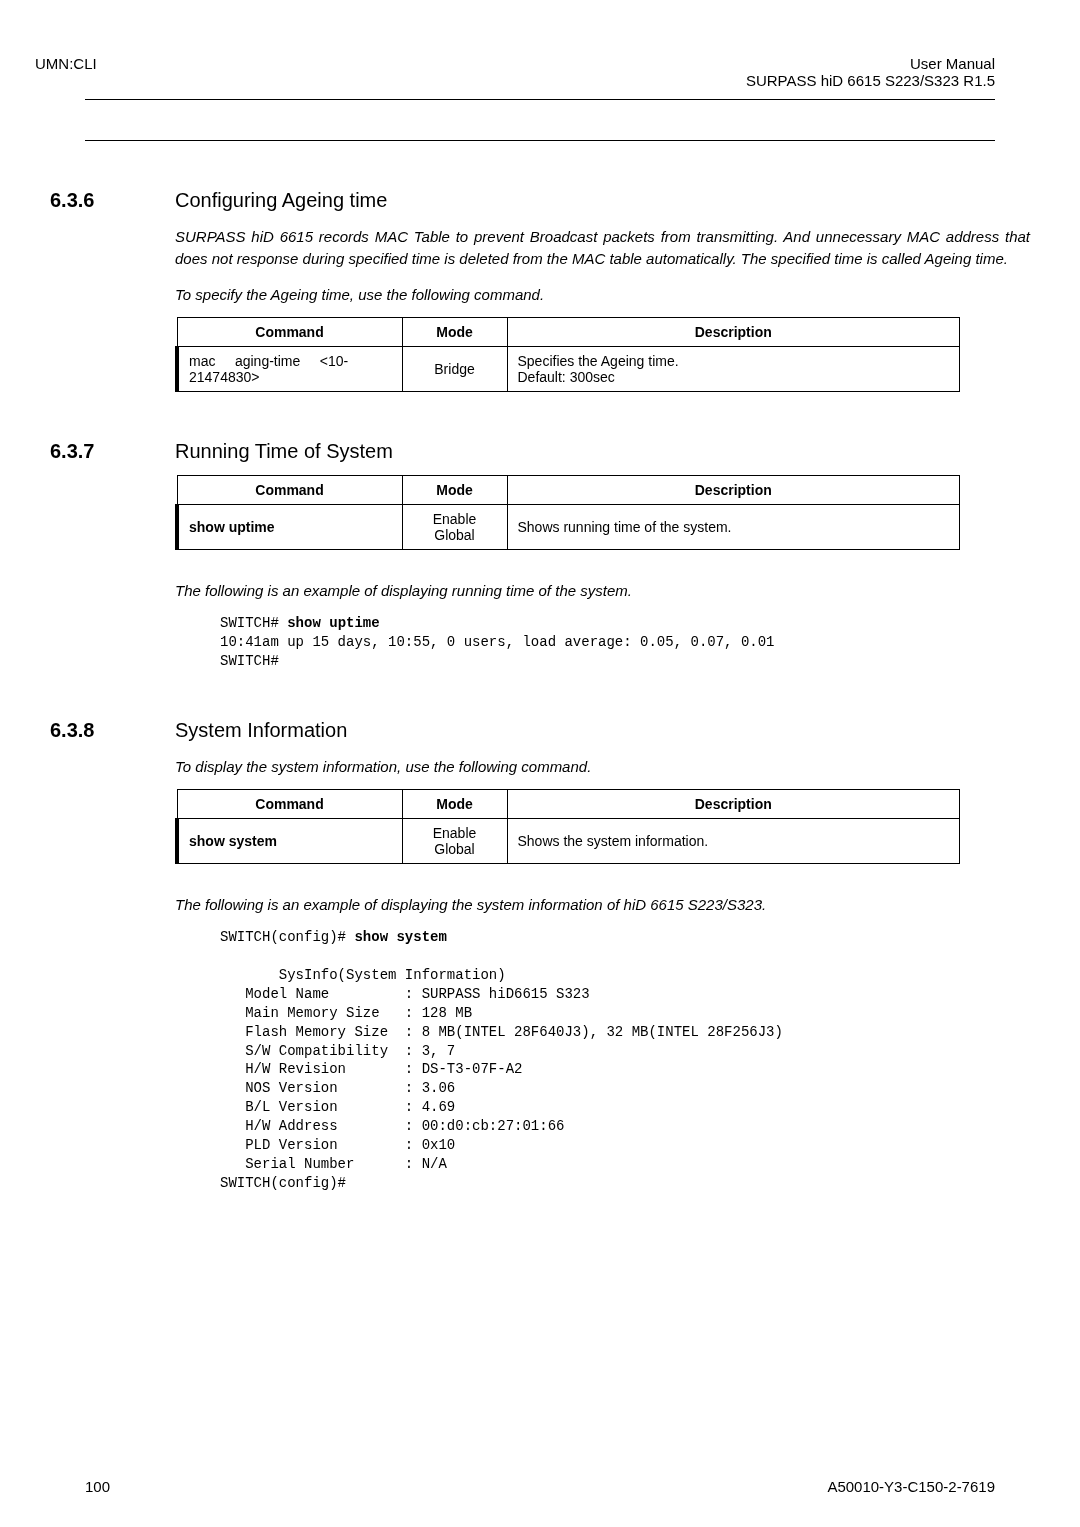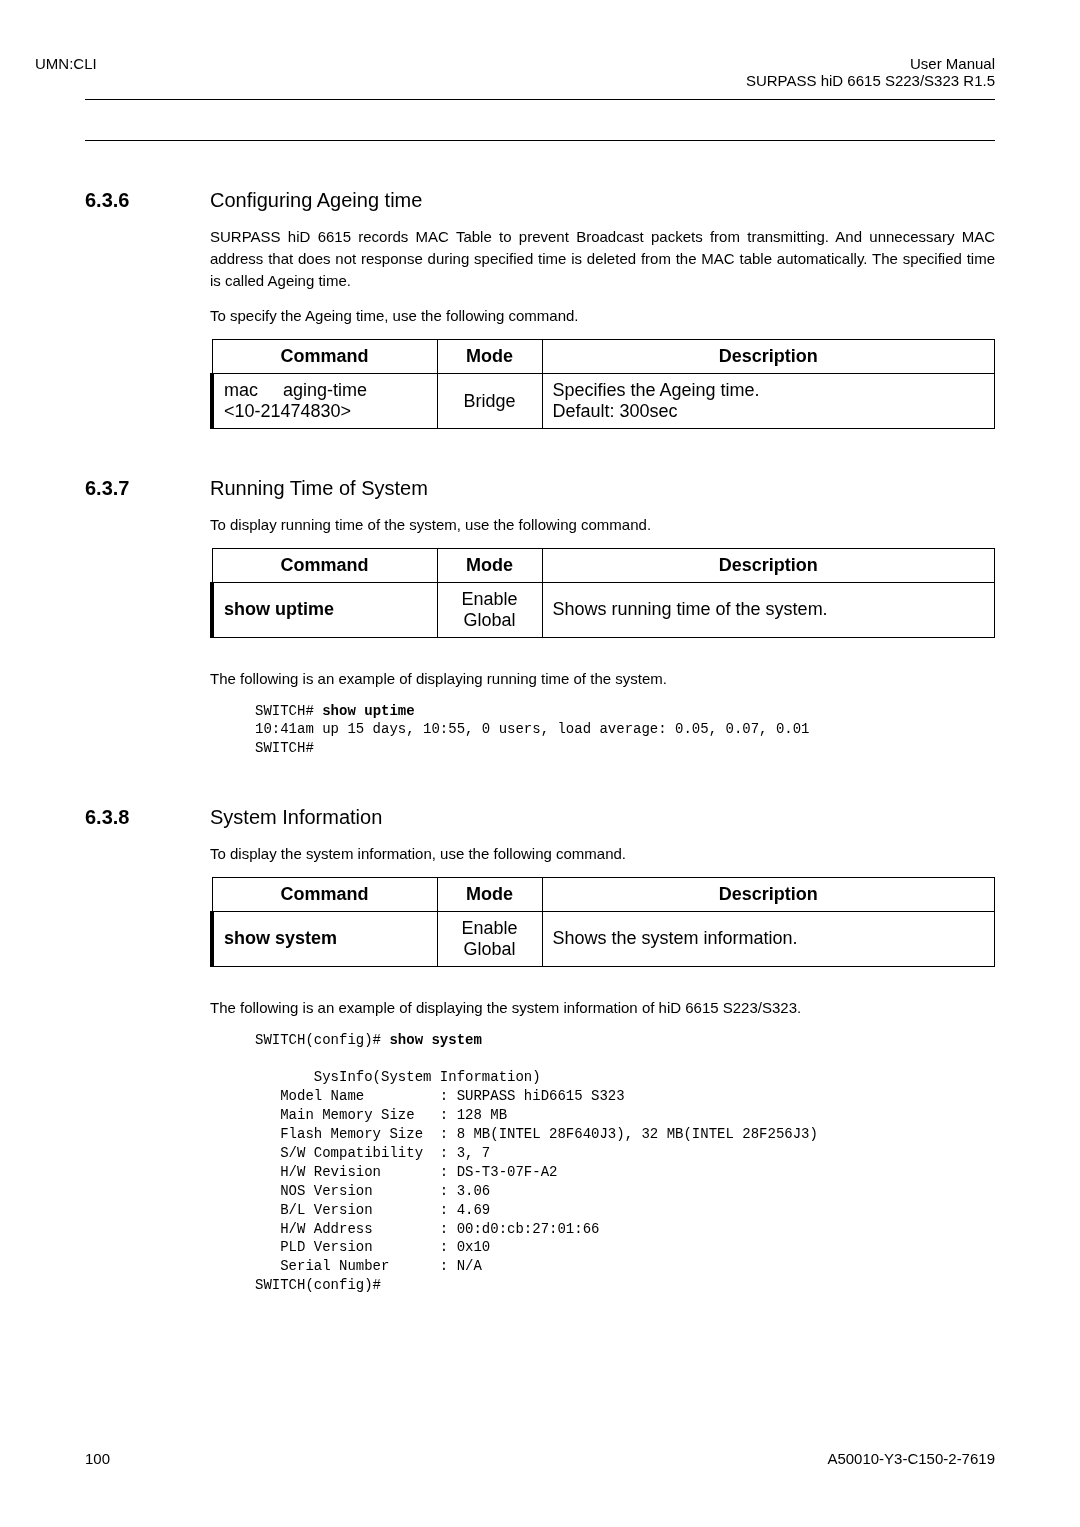--- a/index.html
+++ b/index.html
@@ -22,21 +22,21 @@
       margin: 10px 85px 0 85px;
       border: none;
       border-top: 1.5px solid #000;
     }
     .hr-line-thin {
       margin: 40px 85px 0 85px;
       border: none;
       border-top: 1px solid #000;
     }
     .section {
-      padding: 0 85px;
+      padding: 0 50px;
     }
     .heading-row {
       display: flex;
       align-items: baseline;
       margin-top: 48px;
     }
     .heading-num {
       font-size: 20px;
       font-weight: bold;
       width: 125px;
@@ -45,28 +45,29 @@
     .heading-text {
       font-size: 20px;
       font-weight: normal;
     }
     .body-text {
       margin-left: 125px;
       margin-top: 14px;
       font-size: 15px;
       line-height: 1.45;
       text-align: justify;
+      font-style: italic;
     }
     .body-text + .body-text { margin-top: 14px; }
     table.cmd-table {
       margin-left: 125px;
       margin-top: 12px;
       border-collapse: collapse;
       width: 785px;
-      font-size: 18px;
+      font-size: 14px;
     }
     table.cmd-table th, table.cmd-table td {
       border: 1px solid #000;
       padding: 6px 10px;
       vertical-align: middle;
     }
     table.cmd-table th {
       font-weight: bold;
       text-align: center;
     }
@@ -83,21 +84,21 @@
       margin-left: 170px;
       margin-top: 12px;
       font-family: "Courier New", monospace;
       font-size: 14px;
       white-space: pre;
       line-height: 1.35;
     }
     .code-block b { font-weight: bold; }
     .footer {
       position: absolute;
-      bottom: 60px;
+      bottom: 32px;
       left: 85px;
       right: 85px;
       display: flex;
       justify-content: space-between;
       font-size: 15px;
     }
   </style>
 </head>
 <body>
 
@@ -144,21 +145,20 @@
         <div>Default: 300sec</div>
       </td>
     </tr>
   </tbody>
     </table>
 
   <div class="heading-row">
     <div class="heading-num">6.3.7</div>
     <div class="heading-text">Running Time of System</div>
   </div>
-  <div class="body-text">To display running time of the system, use the following command.</div>
 
   <table class="cmd-table">
     <colgroup>
         <col class="c1">
         <col class="c2">
         <col class="c3">
       </colgroup>
     <tbody>
         <tr>
       <th>Command</th>

